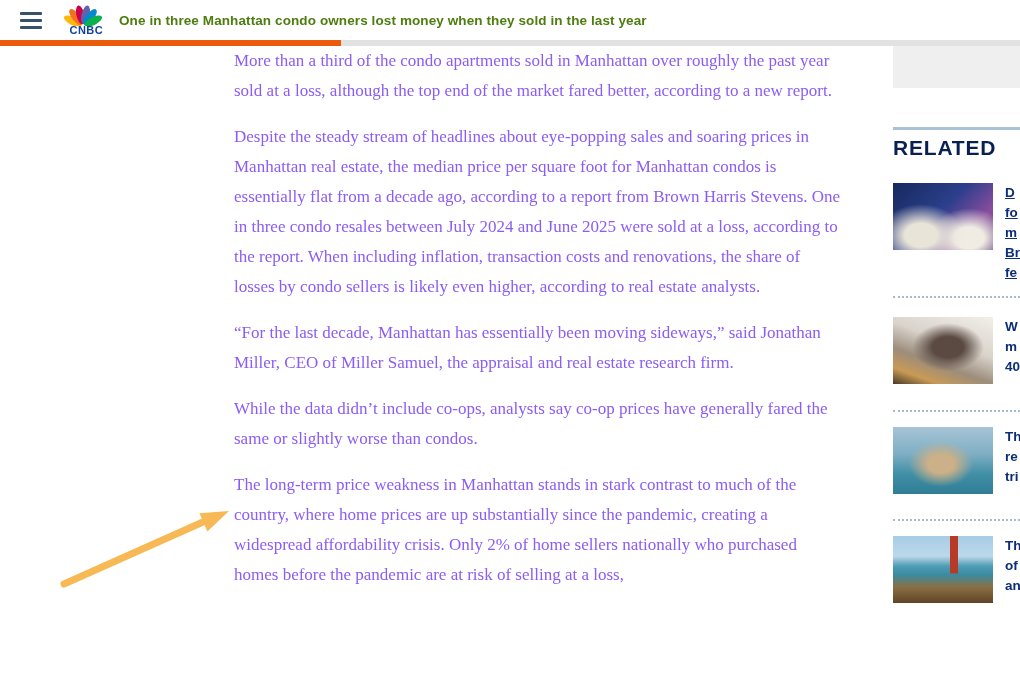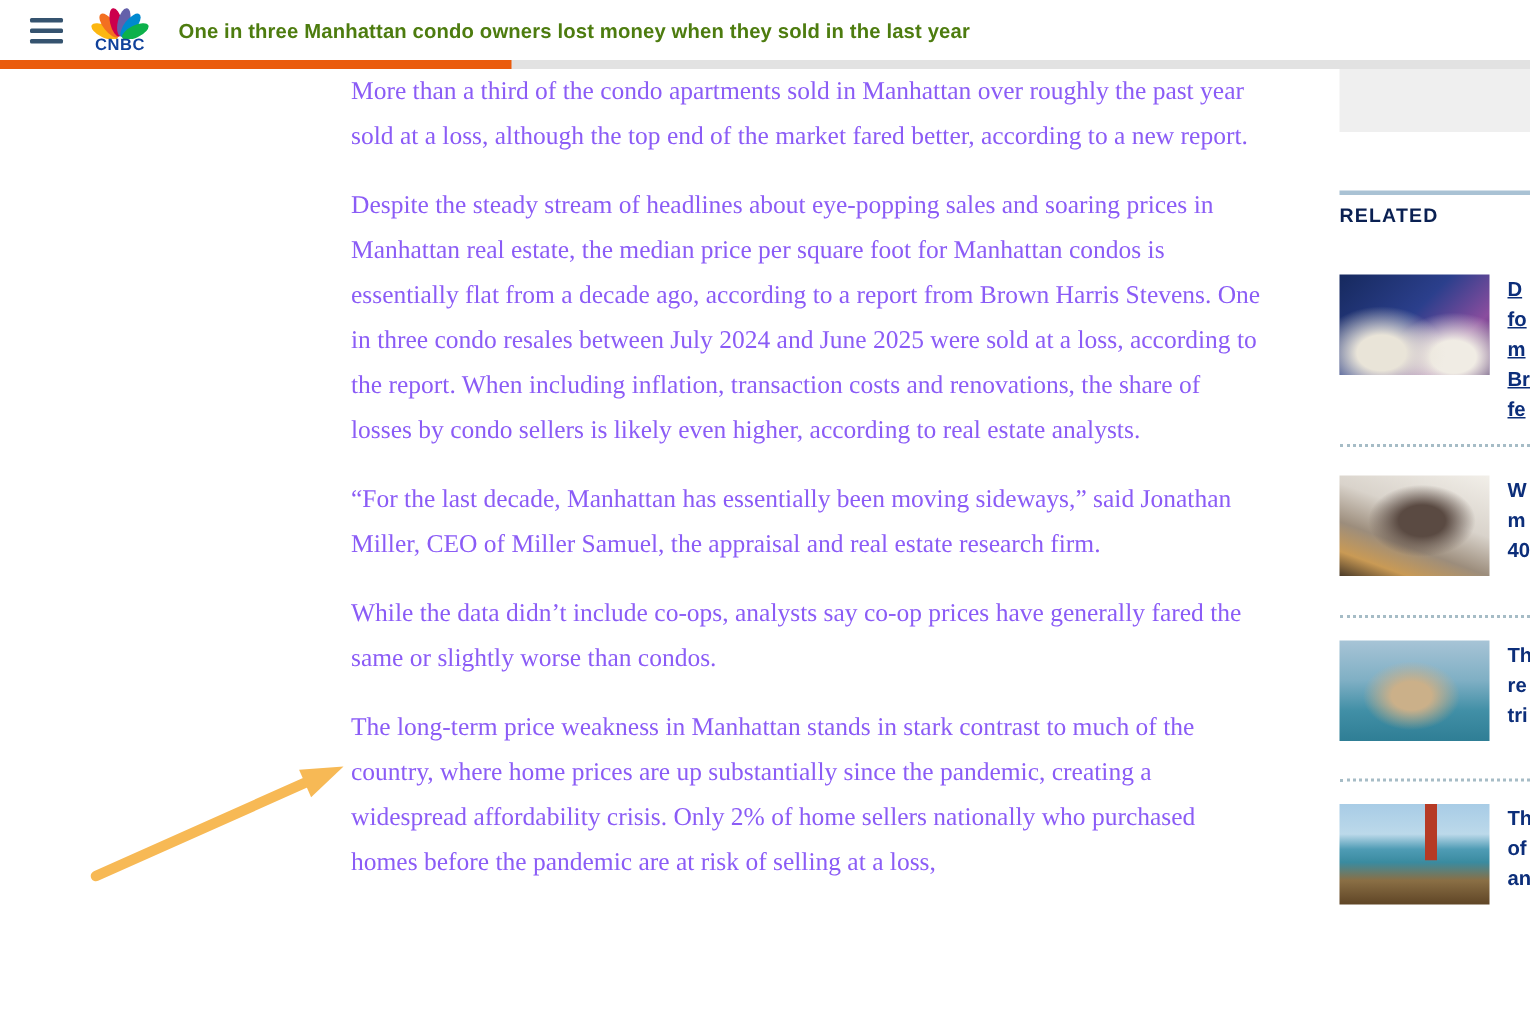--- a/index.html
+++ b/index.html
@@ -6,41 +6,41 @@
   body {
     width:1020px; height:682px; overflow:hidden; position:relative;
     background:#ffffff; font-family:"Liberation Sans", sans-serif;
   }
 
   
   .topnav { position:absolute; top:0; left:0; right:0; height:40px; background:#fff;
             display:flex; align-items:center; z-index:5; }
   .burger { margin-left:20px; width:22px; display:flex; flex-direction:column; gap:4px; cursor:pointer; }
   .burger span { height:3px; background:var(--burger,#35536F); border-radius:1px; }
-  .logo { margin-left:15px; width:46px; display:flex; flex-direction:column; align-items:center; cursor:pointer; }
+  .logo { margin-left:15px; width:46px; display:flex; flex-direction:column; align-items:flex-end; cursor:pointer; }
   .wordmark { font-size:11px; font-weight:bold; letter-spacing:.4px; color:var(--cnbc-blue,#10419B); margin-top:-2px; }
   .nav-title { margin-left:16px; font-size:13.5px; font-weight:bold; color:#4d7c0f; letter-spacing:.1px; white-space:nowrap; }
 
   
   .track { position:absolute; top:40px; left:0; width:100%; height:6px; background:#E2E2E2; z-index:4; }
   .fill  { height:100%; width:33%; background:var(--accent,#EA5B0C); }
 
   
   .article { position:absolute; left:234px; top:46px; width:610px;
              font-family:Liberation Serif, serif; font-size:17px; line-height:30px; color:#8b5cf6; }
   .article p { margin:0 0 16px 0; }
 
   
   .arrow-svg { position:absolute; left:0; top:0; width:1020px; height:682px; pointer-events:none; z-index:6; }
 
   
   .sidebar { position:absolute; left:893px; top:46px; width:240px; height:636px; }
   .ad { position:absolute; top:0; left:0; width:127px; height:42px; background:#EFEFEF; }
   .rule { position:absolute; top:81px; left:0; width:127px; height:3px; background:var(--rule,#A9C2D4); }
-  .related-h { position:absolute; top:90px; left:0; margin:0; font-size:13px; font-weight:800;
+  .related-h { position:absolute; top:90px; left:0; margin:0; font-size:21px; font-weight:800;
                letter-spacing:.8px; color:var(--navy,#0A2052); }
   .list { position:absolute; top:137px; left:0; width:240px; }
   .item { position:absolute; left:0; width:240px; display:flex; gap:12px; text-decoration:none; cursor:pointer; }
   .item-0 { top:0; }   .sep-0 { top:113px; }
   .item-1 { top:134px; } .sep-1 { top:227px; }
   .item-2 { top:244px; } .sep-2 { top:336px; }
   .item-3 { top:353px; }
   .sep { position:absolute; left:0; width:127px; border-top:2px dotted #A6BCC6; }
   .thumb { width:100px; height:67px; flex:none; }
   .lines { display:flex; flex-direction:column; }

